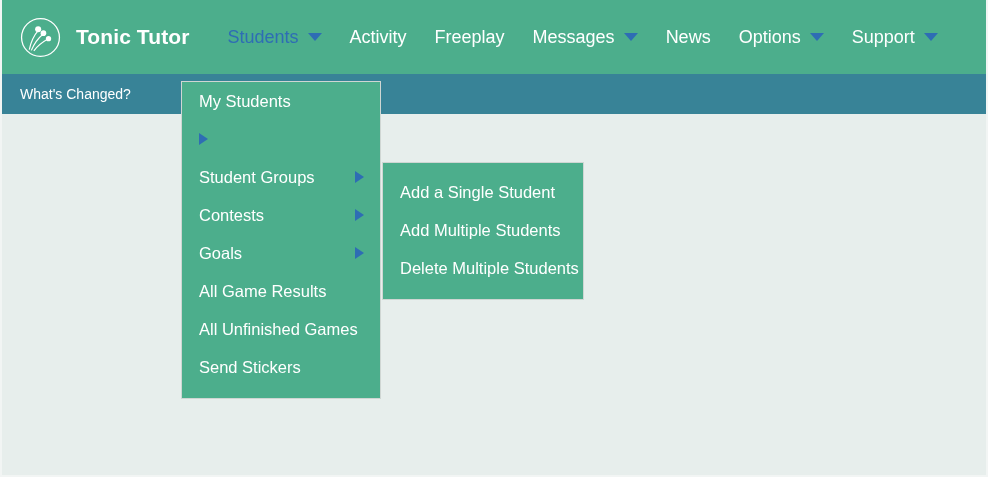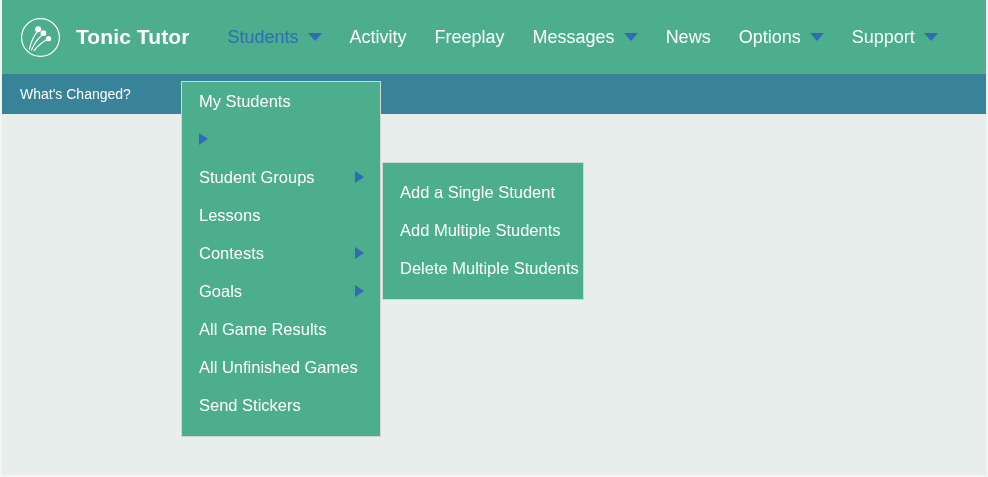--- a/index.html
+++ b/index.html
@@ -223,23 +223,20 @@
 
     <div class="menu-item active">
       <span class="arrow-right"></span>
     </div>
 
     <div class="menu-item">
       <span class="menu-label">Student Groups</span>
       <span class="arrow-right"></span>
     </div>
 
-    <div class="menu-item">
-      <span class="menu-label">Lessons</span>
-    </div>
 
     <div class="menu-item">
       <span class="menu-label">Contests</span>
       <span class="arrow-right"></span>
     </div>
 
     <div class="menu-item">
       <span class="menu-label">Goals</span>
       <span class="arrow-right"></span>
     </div>

